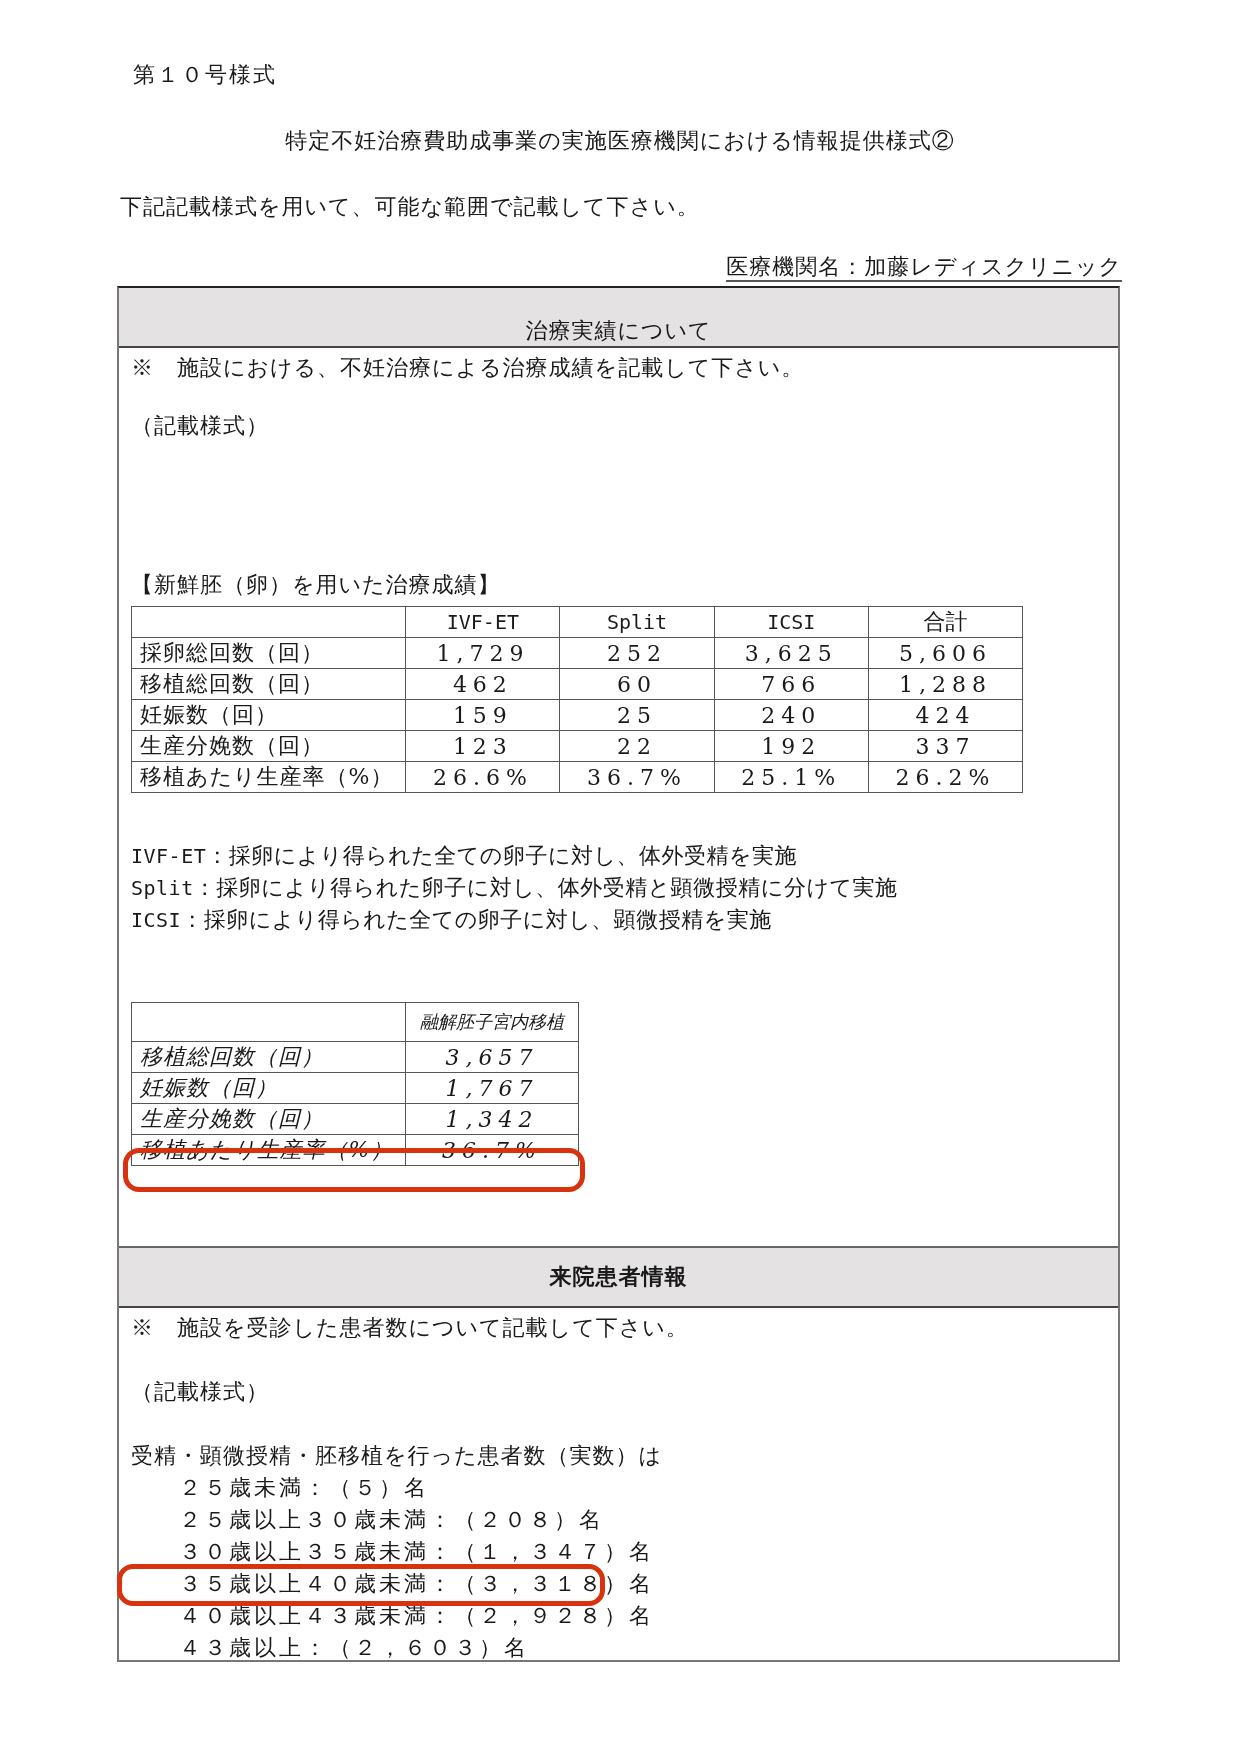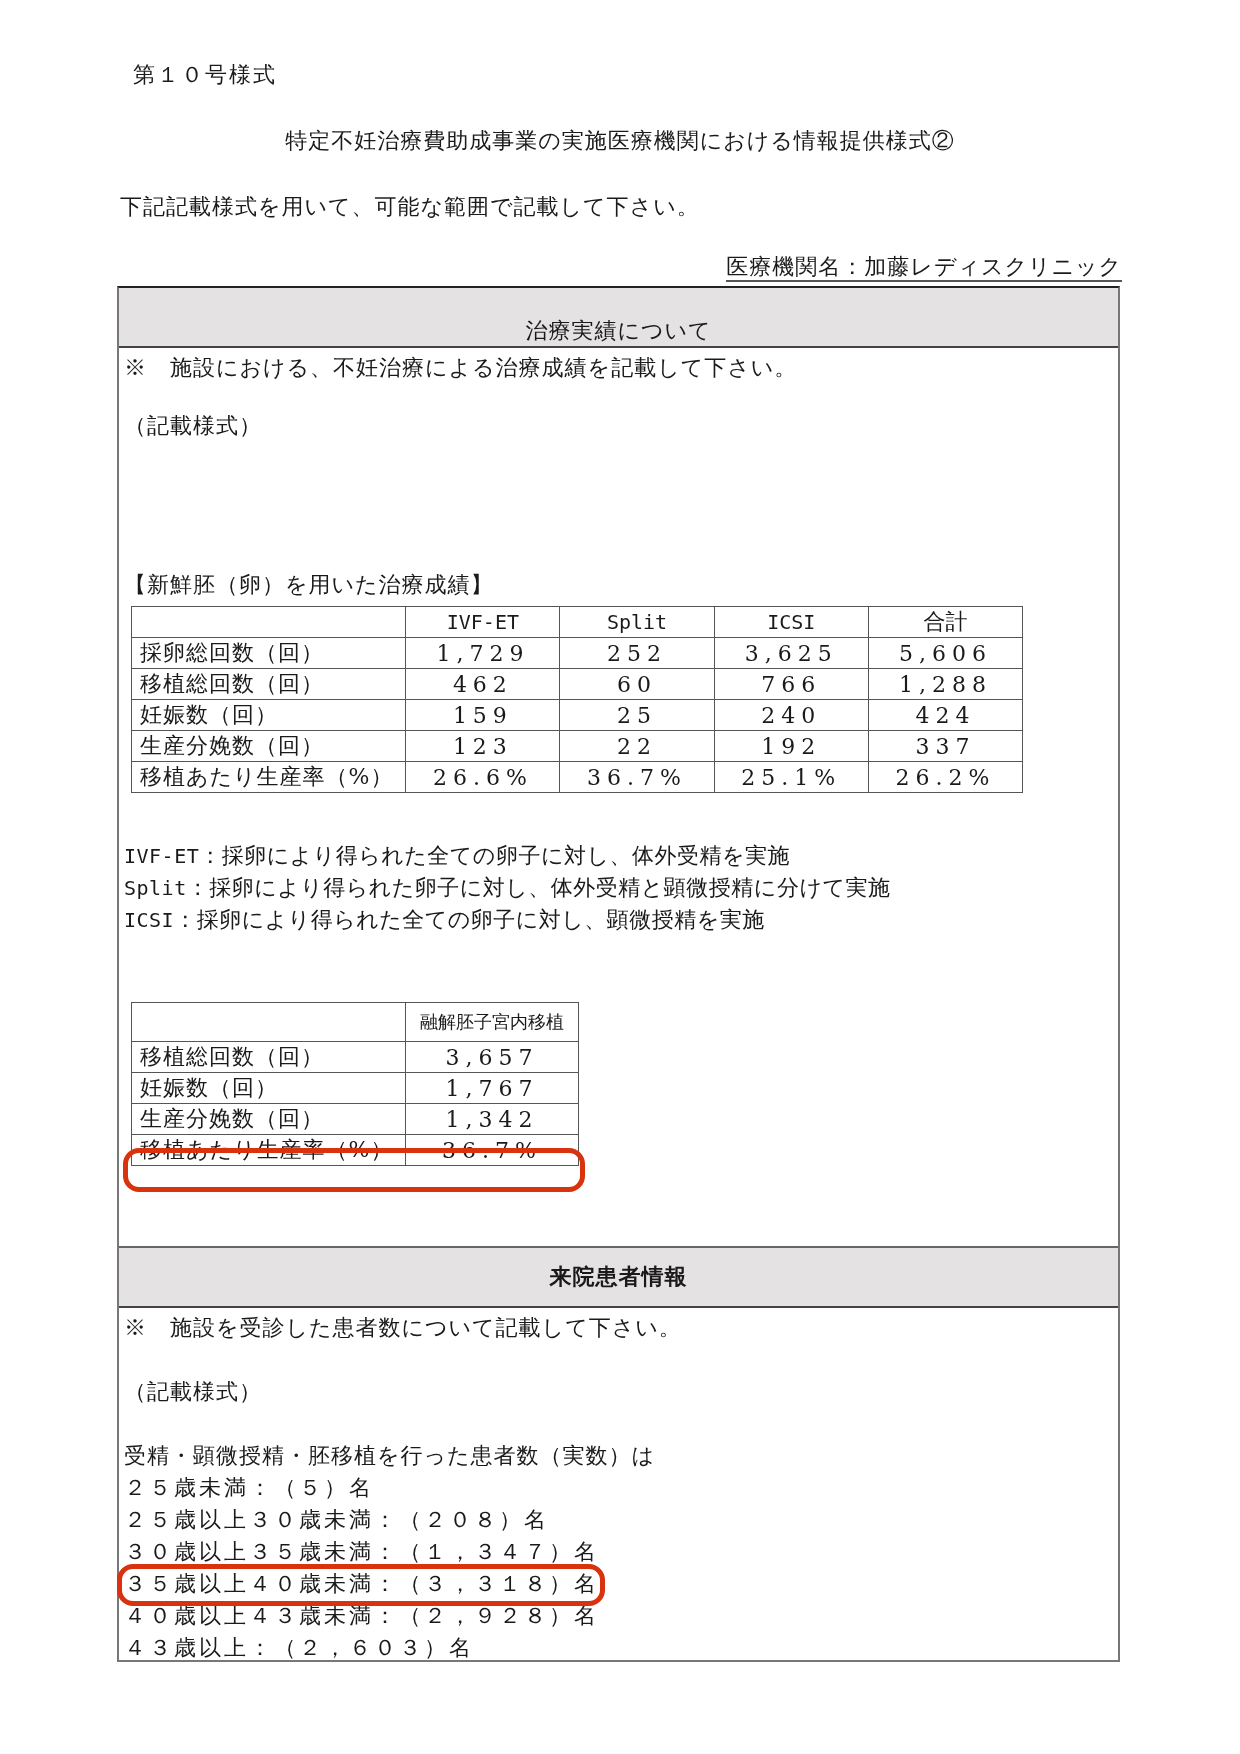--- a/index.html
+++ b/index.html
@@ -16,48 +16,48 @@
 
   .box { left: 117px; top: 286px; width: 1003px; height: 1376px; border: 2px solid #777; border-top-color: #222; box-sizing: border-box; }
   .sec-header {
     position: absolute; left: 0; right: 0; height: 58px; background: #e4e2e2;
     border-bottom: 2px solid #444; display: flex; align-items: center; justify-content: center;
     font-size: 22px; letter-spacing: 1px;
   }
   .sec-header.h1 { top: 0; align-items: flex-end; }
   .sec-header.h2 { top: 958px; border-top: 2px solid #666; font-weight: bold; }
 
-  .txt { position: absolute; left: 5px; font-size: 22px; letter-spacing: 1px; white-space: nowrap; line-height: 32px; text-align: right; }
+  .txt { position: absolute; left: 12px; font-size: 22px; letter-spacing: 1px; white-space: nowrap; line-height: 32px; text-align: right; }
   .para { position: absolute; left: 12px; width: 980px; font-size: 22px; letter-spacing: 2.2px; line-height: 32.5px; }
 
   table.grid { position: absolute; border-collapse: collapse; font-size: 22px; }
   table.grid td, table.grid th {
     border: 1.5px solid #555; padding: 0 8px; height: 30px; font-weight: normal; white-space: nowrap;
   }
   table.grid th { text-align: center; font-family: "DejaVu Sans Mono", "Liberation Mono", monospace; font-size: 20px; }
   table.grid th.jp { font-family: "DejaVu Serif", serif; font-size: 22px; }
   table.grid td.lbl { text-align: left; letter-spacing: 1px; }
   table.grid td.num { text-align: center; letter-spacing: 6px; padding-right: 8px; }
 
   .fresh { left: 12px; top: 318px; width: 892px; }
   .fresh col.c0 { width: 274px; }
   .fresh col.c1, .fresh col.c2, .fresh col.c3, .fresh col.c4 { width: 154px; }
 
-  .frozen { left: 12px; top: 714px; width: 448px; }
+  .frozen { left: 12px; top: 714px; width: 448px; font-style: italic; }
   .frozen col.c0 { width: 274px; }
   .frozen col.c1 { width: 174px; }
   .frozen th.small { font-size: 18px; height: 38px; font-family: "DejaVu Serif", serif; }
 
   .defs .txt { letter-spacing: 0.5px; }
   .mono { font-family: "DejaVu Sans Mono", "Liberation Mono", monospace; font-size: 20px; }
 
   .highlight {
     position: absolute; border: 5px solid #d9320f; border-radius: 16px; box-sizing: border-box; pointer-events: none;
   }
-  .ages .txt { letter-spacing: 3px; }
+  .ages .txt { letter-spacing: 3px; margin-left: 48px; }
 </style>
 </head>
 <body>
 
 <div class="abs form-no">第１０号様式</div>
 <div class="abs doc-title">特定不妊治療費助成事業の実施医療機関における情報提供様式②</div>
 <div class="abs instruction">下記記載様式を用いて、可能な範囲で記載して下さい。</div>
 <div class="abs clinic">医療機関名：加藤レディスクリニック</div>
 
 <div class="abs box">

